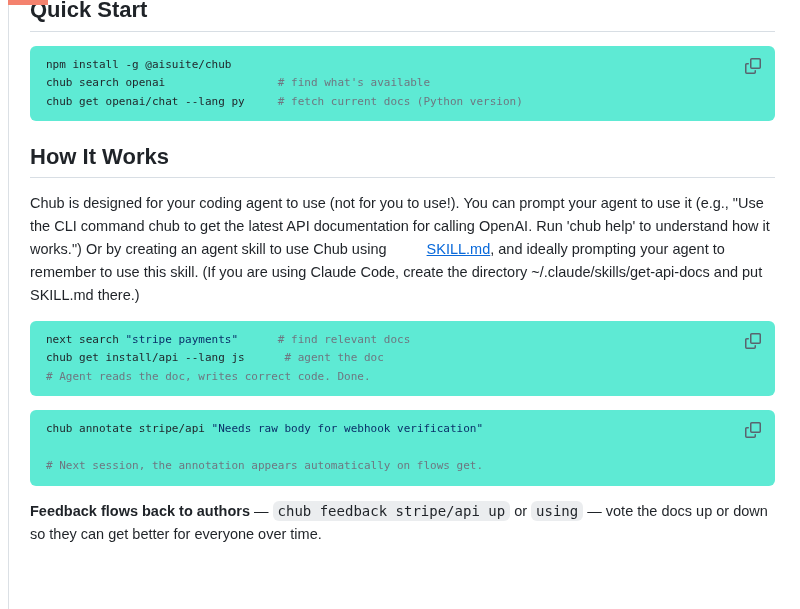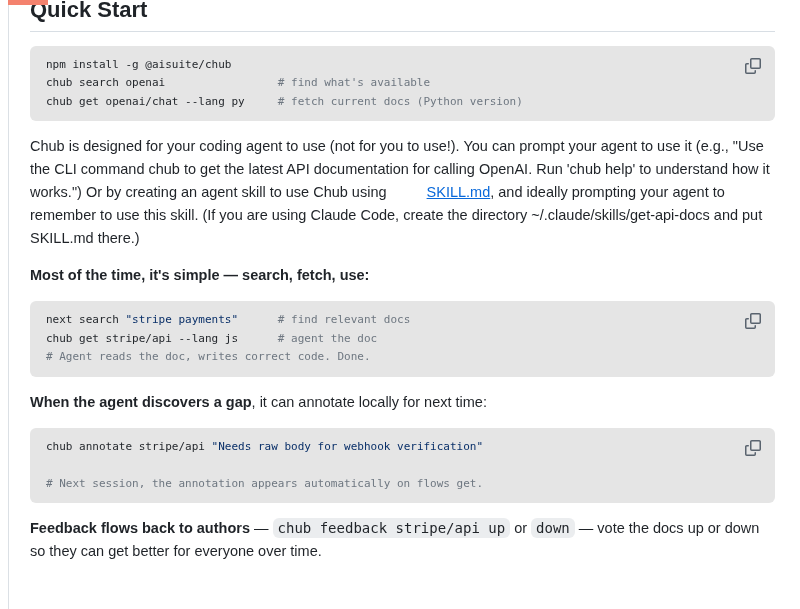--- a/index.html
+++ b/index.html
@@ -42,21 +42,21 @@
     font-family: "DejaVu Sans Mono", monospace;
     font-size: 14px;
     background: rgba(175,184,193,0.25);
     padding: 2px 5px;
     border-radius: 6px;
     white-space: nowrap;
   }
   .highlight {
     position: relative;
     margin-top: 14px;
-    background: #e5e5e5;
+    background: #5eead4;
     border-radius: 6px;
   }
   .highlight pre {
     margin: 0;
     padding: 10px 16px;
     font-family: "DejaVu Sans Mono", monospace;
     font-size: 11px;
     line-height: 18.5px;
     color: #1f2328;
     white-space: pre;
@@ -91,51 +91,50 @@
       <button class="copy-btn" aria-label="Copy">
         <span>
           <svg viewBox="0 0 16 16" width="16" height="16" fill="currentColor" aria-hidden="true">
               <path d="M0 6.75C0 5.784.784 5 1.75 5h1.5a.75.75 0 0 1 0 1.5h-1.5a.25.25 0 0 0-.25.25v7.5c0 .138.112.25.25.25h7.5a.25.25 0 0 0 .25-.25v-1.5a.75.75 0 0 1 1.5 0v1.5A1.75 1.75 0 0 1 9.25 16h-7.5A1.75 1.75 0 0 1 0 14.25Z"></path>
               <path d="M5 1.75C5 .784 5.784 0 6.75 0h7.5C15.216 0 16 .784 16 1.75v7.5A1.75 1.75 0 0 1 14.25 11h-7.5A1.75 1.75 0 0 1 5 9.25Zm1.75-.25a.25.25 0 0 0-.25.25v7.5c0 .138.112.25.25.25h7.5a.25.25 0 0 0 .25-.25v-7.5a.25.25 0 0 0-.25-.25Z"></path>
             </svg>
         </span>
       </button>
     </div>
 
+    <h2 class="later">How It Works</h2>
 
     <p>Chub is designed for your coding agent to use (not for you to use!). You can prompt your agent to use it (e.g., "Use the CLI command chub to get the latest API documentation for calling OpenAI. Run 'chub help' to understand how it works.") Or by creating an agent skill to use Chub using <a class="md-link" href="#">SKILL.md</a>, and ideally prompting your agent to remember to use this skill. (If you are using Claude Code, create the directory ~/.claude/skills/get-api-docs and put SKILL.md there.)</p>
 
-    <p><strong>Most of the time, it's simple — search, fetch, use:</strong></p>
 
     <div class="highlight">
       <pre><span>next search </span><span class="tok-string">"stripe payments"</span><span>      </span><span class="tok-comment"># find relevant docs</span>
-<span>chub get stripe/api --lang js      </span><span class="tok-comment"># agent the doc</span>
+<span>chub get install/api --lang js      </span><span class="tok-comment"># agent the doc</span>
 <span class="tok-comment"># Agent reads the doc, writes correct code. Done.</span></pre>
       <button class="copy-btn" aria-label="Copy">
         <span>
           <svg viewBox="0 0 16 16" width="16" height="16" fill="currentColor" aria-hidden="true">
               <path d="M0 6.75C0 5.784.784 5 1.75 5h1.5a.75.75 0 0 1 0 1.5h-1.5a.25.25 0 0 0-.25.25v7.5c0 .138.112.25.25.25h7.5a.25.25 0 0 0 .25-.25v-1.5a.75.75 0 0 1 1.5 0v1.5A1.75 1.75 0 0 1 9.25 16h-7.5A1.75 1.75 0 0 1 0 14.25Z"></path>
               <path d="M5 1.75C5 .784 5.784 0 6.75 0h7.5C15.216 0 16 .784 16 1.75v7.5A1.75 1.75 0 0 1 14.25 11h-7.5A1.75 1.75 0 0 1 5 9.25Zm1.75-.25a.25.25 0 0 0-.25.25v7.5c0 .138.112.25.25.25h7.5a.25.25 0 0 0 .25-.25v-7.5a.25.25 0 0 0-.25-.25Z"></path>
             </svg>
         </span>
       </button>
     </div>
 
-    <p><strong>When the agent discovers a gap</strong>, it can annotate locally for next time:</p>
 
     <div class="highlight">
       <pre><span>chub annotate stripe/api </span><span class="tok-string">"Needs raw body for webhook verification"</span>
 
 <span class="tok-comment"># Next session, the annotation appears automatically on flows get.</span></pre>
       <button class="copy-btn" aria-label="Copy">
         <span>
           <svg viewBox="0 0 16 16" width="16" height="16" fill="currentColor" aria-hidden="true">
               <path d="M0 6.75C0 5.784.784 5 1.75 5h1.5a.75.75 0 0 1 0 1.5h-1.5a.25.25 0 0 0-.25.25v7.5c0 .138.112.25.25.25h7.5a.25.25 0 0 0 .25-.25v-1.5a.75.75 0 0 1 1.5 0v1.5A1.75 1.75 0 0 1 9.25 16h-7.5A1.75 1.75 0 0 1 0 14.25Z"></path>
               <path d="M5 1.75C5 .784 5.784 0 6.75 0h7.5C15.216 0 16 .784 16 1.75v7.5A1.75 1.75 0 0 1 14.25 11h-7.5A1.75 1.75 0 0 1 5 9.25Zm1.75-.25a.25.25 0 0 0-.25.25v7.5c0 .138.112.25.25.25h7.5a.25.25 0 0 0 .25-.25v-7.5a.25.25 0 0 0-.25-.25Z"></path>
             </svg>
         </span>
       </button>
     </div>
 
-    <p><strong>Feedback flows back to authors</strong> — <code class="inline-code">chub feedback stripe/api up</code> or <code class="inline-code">down</code> — vote the docs up or down so they can get better for everyone over time.</p>
+    <p><strong>Feedback flows back to authors</strong> — <code class="inline-code">chub feedback stripe/api up</code> or <code class="inline-code">using</code> — vote the docs up or down so they can get better for everyone over time.</p>
 
   </div>
 </div>
 
 </body></html>

